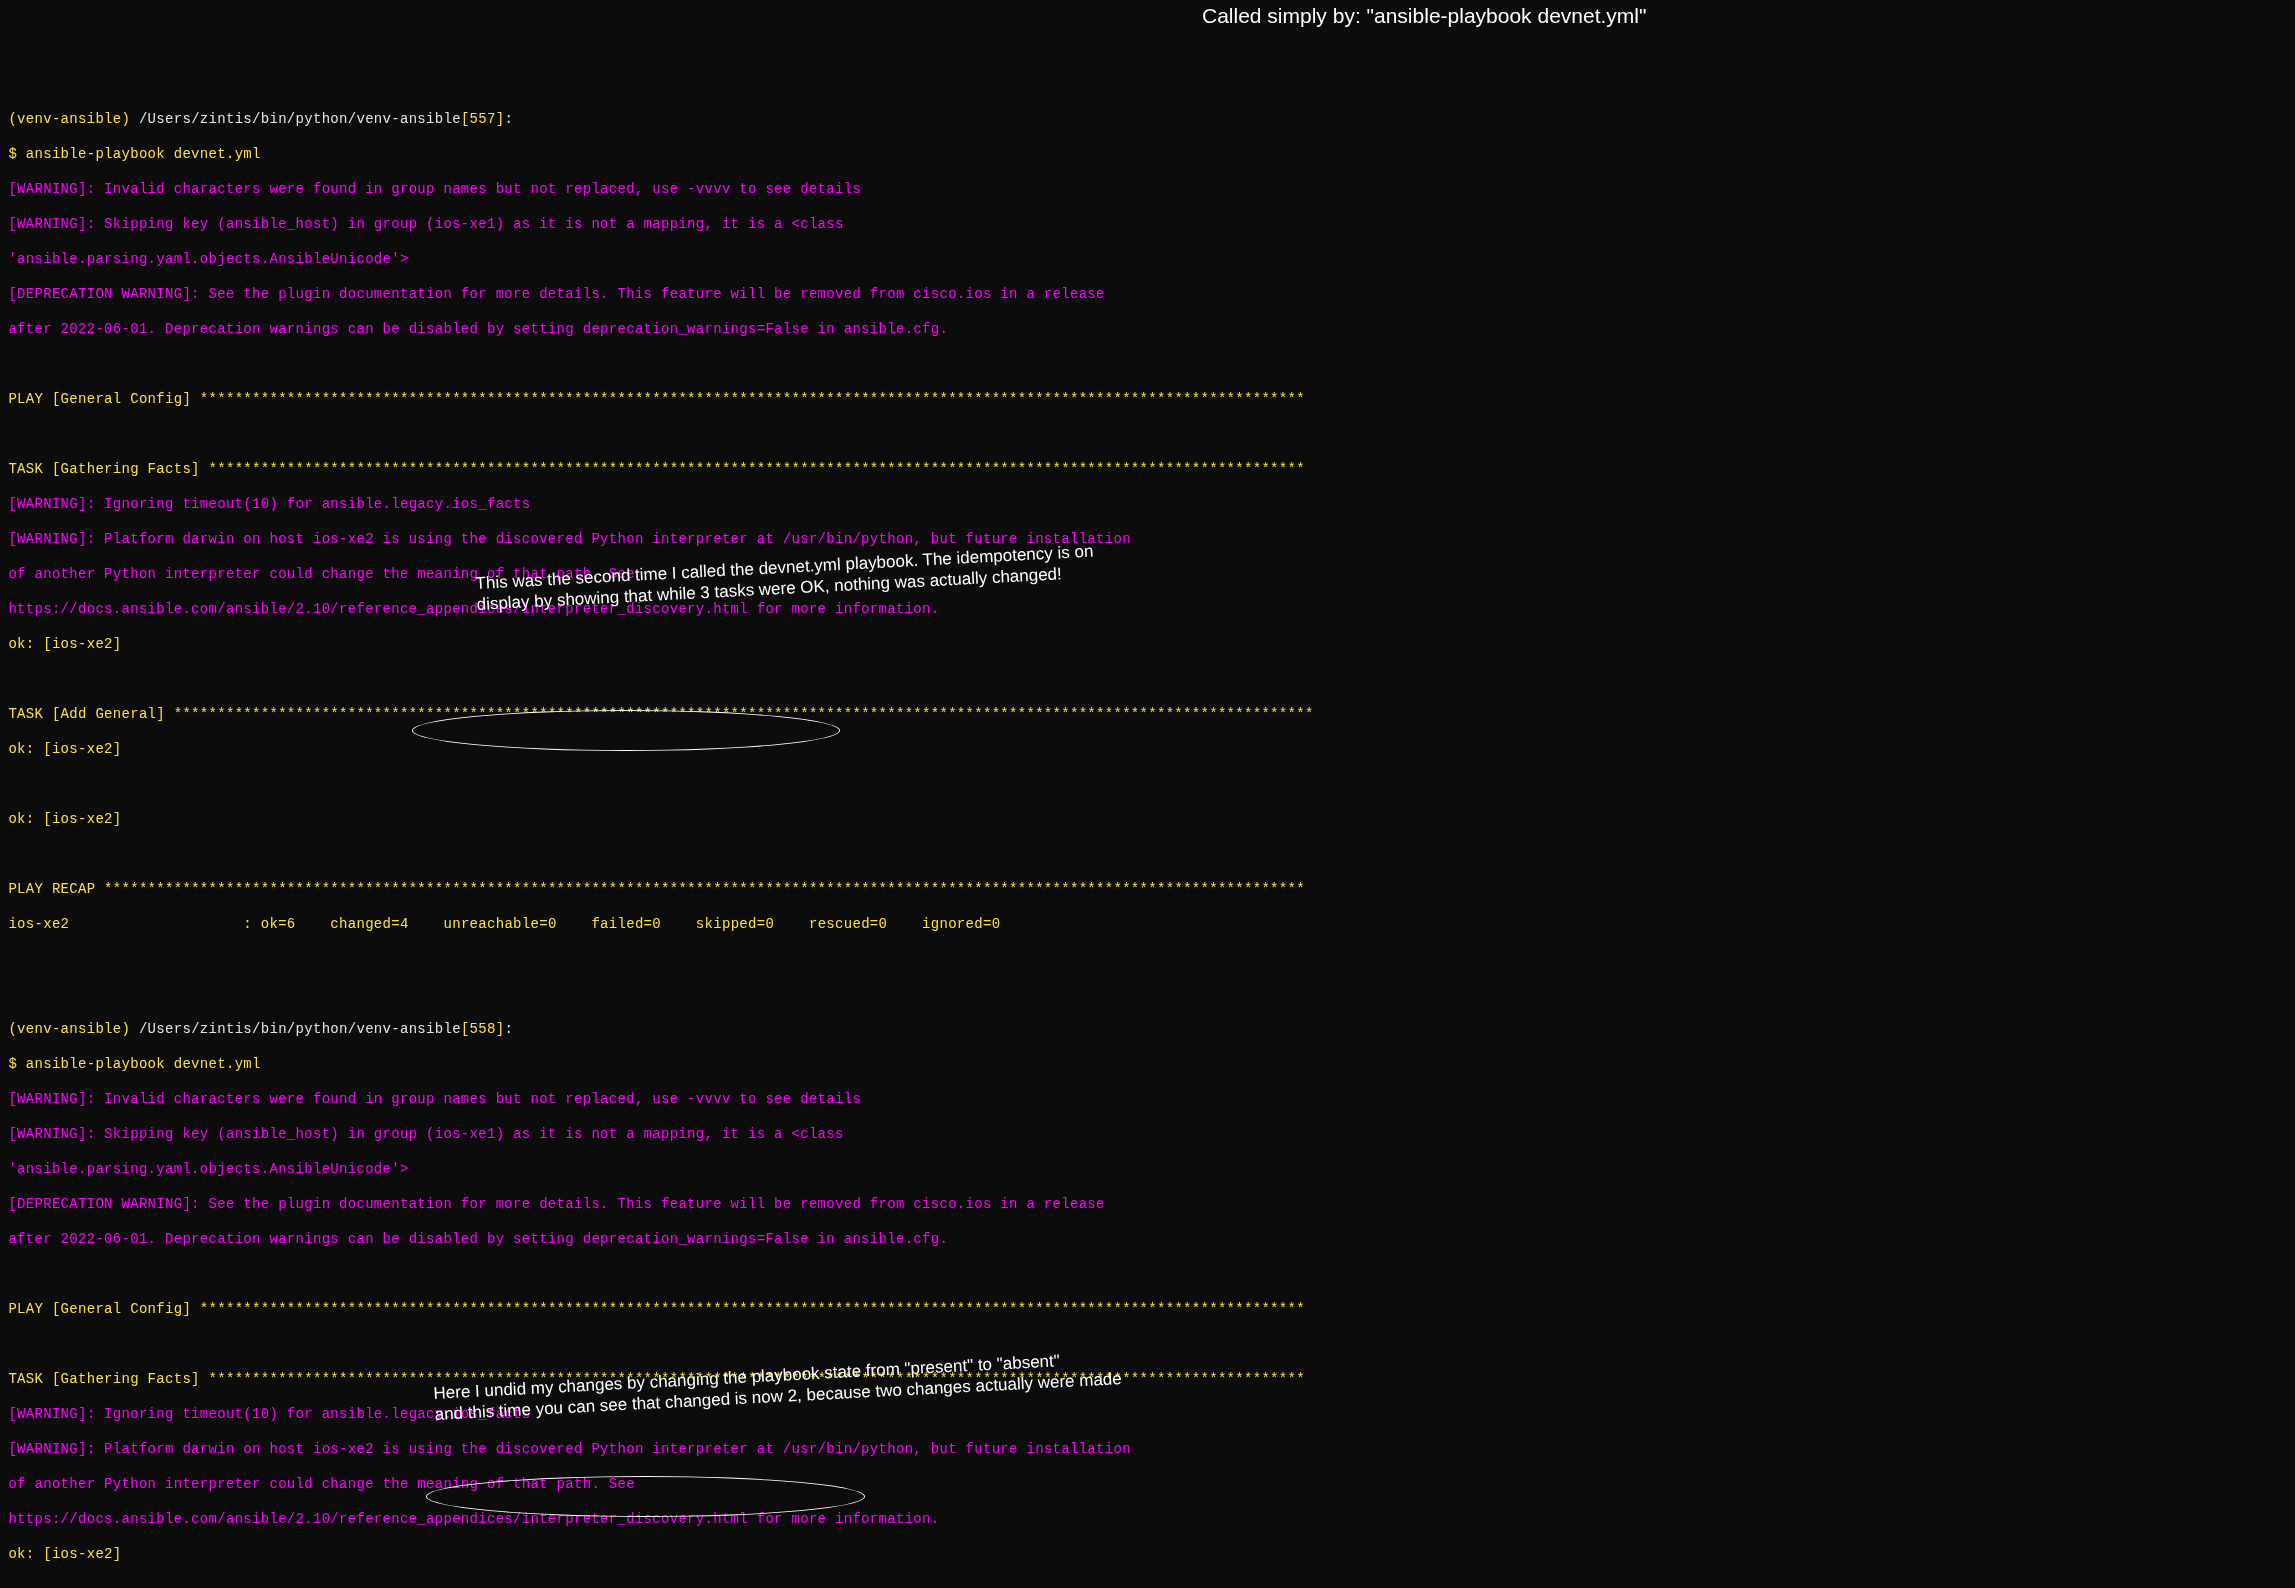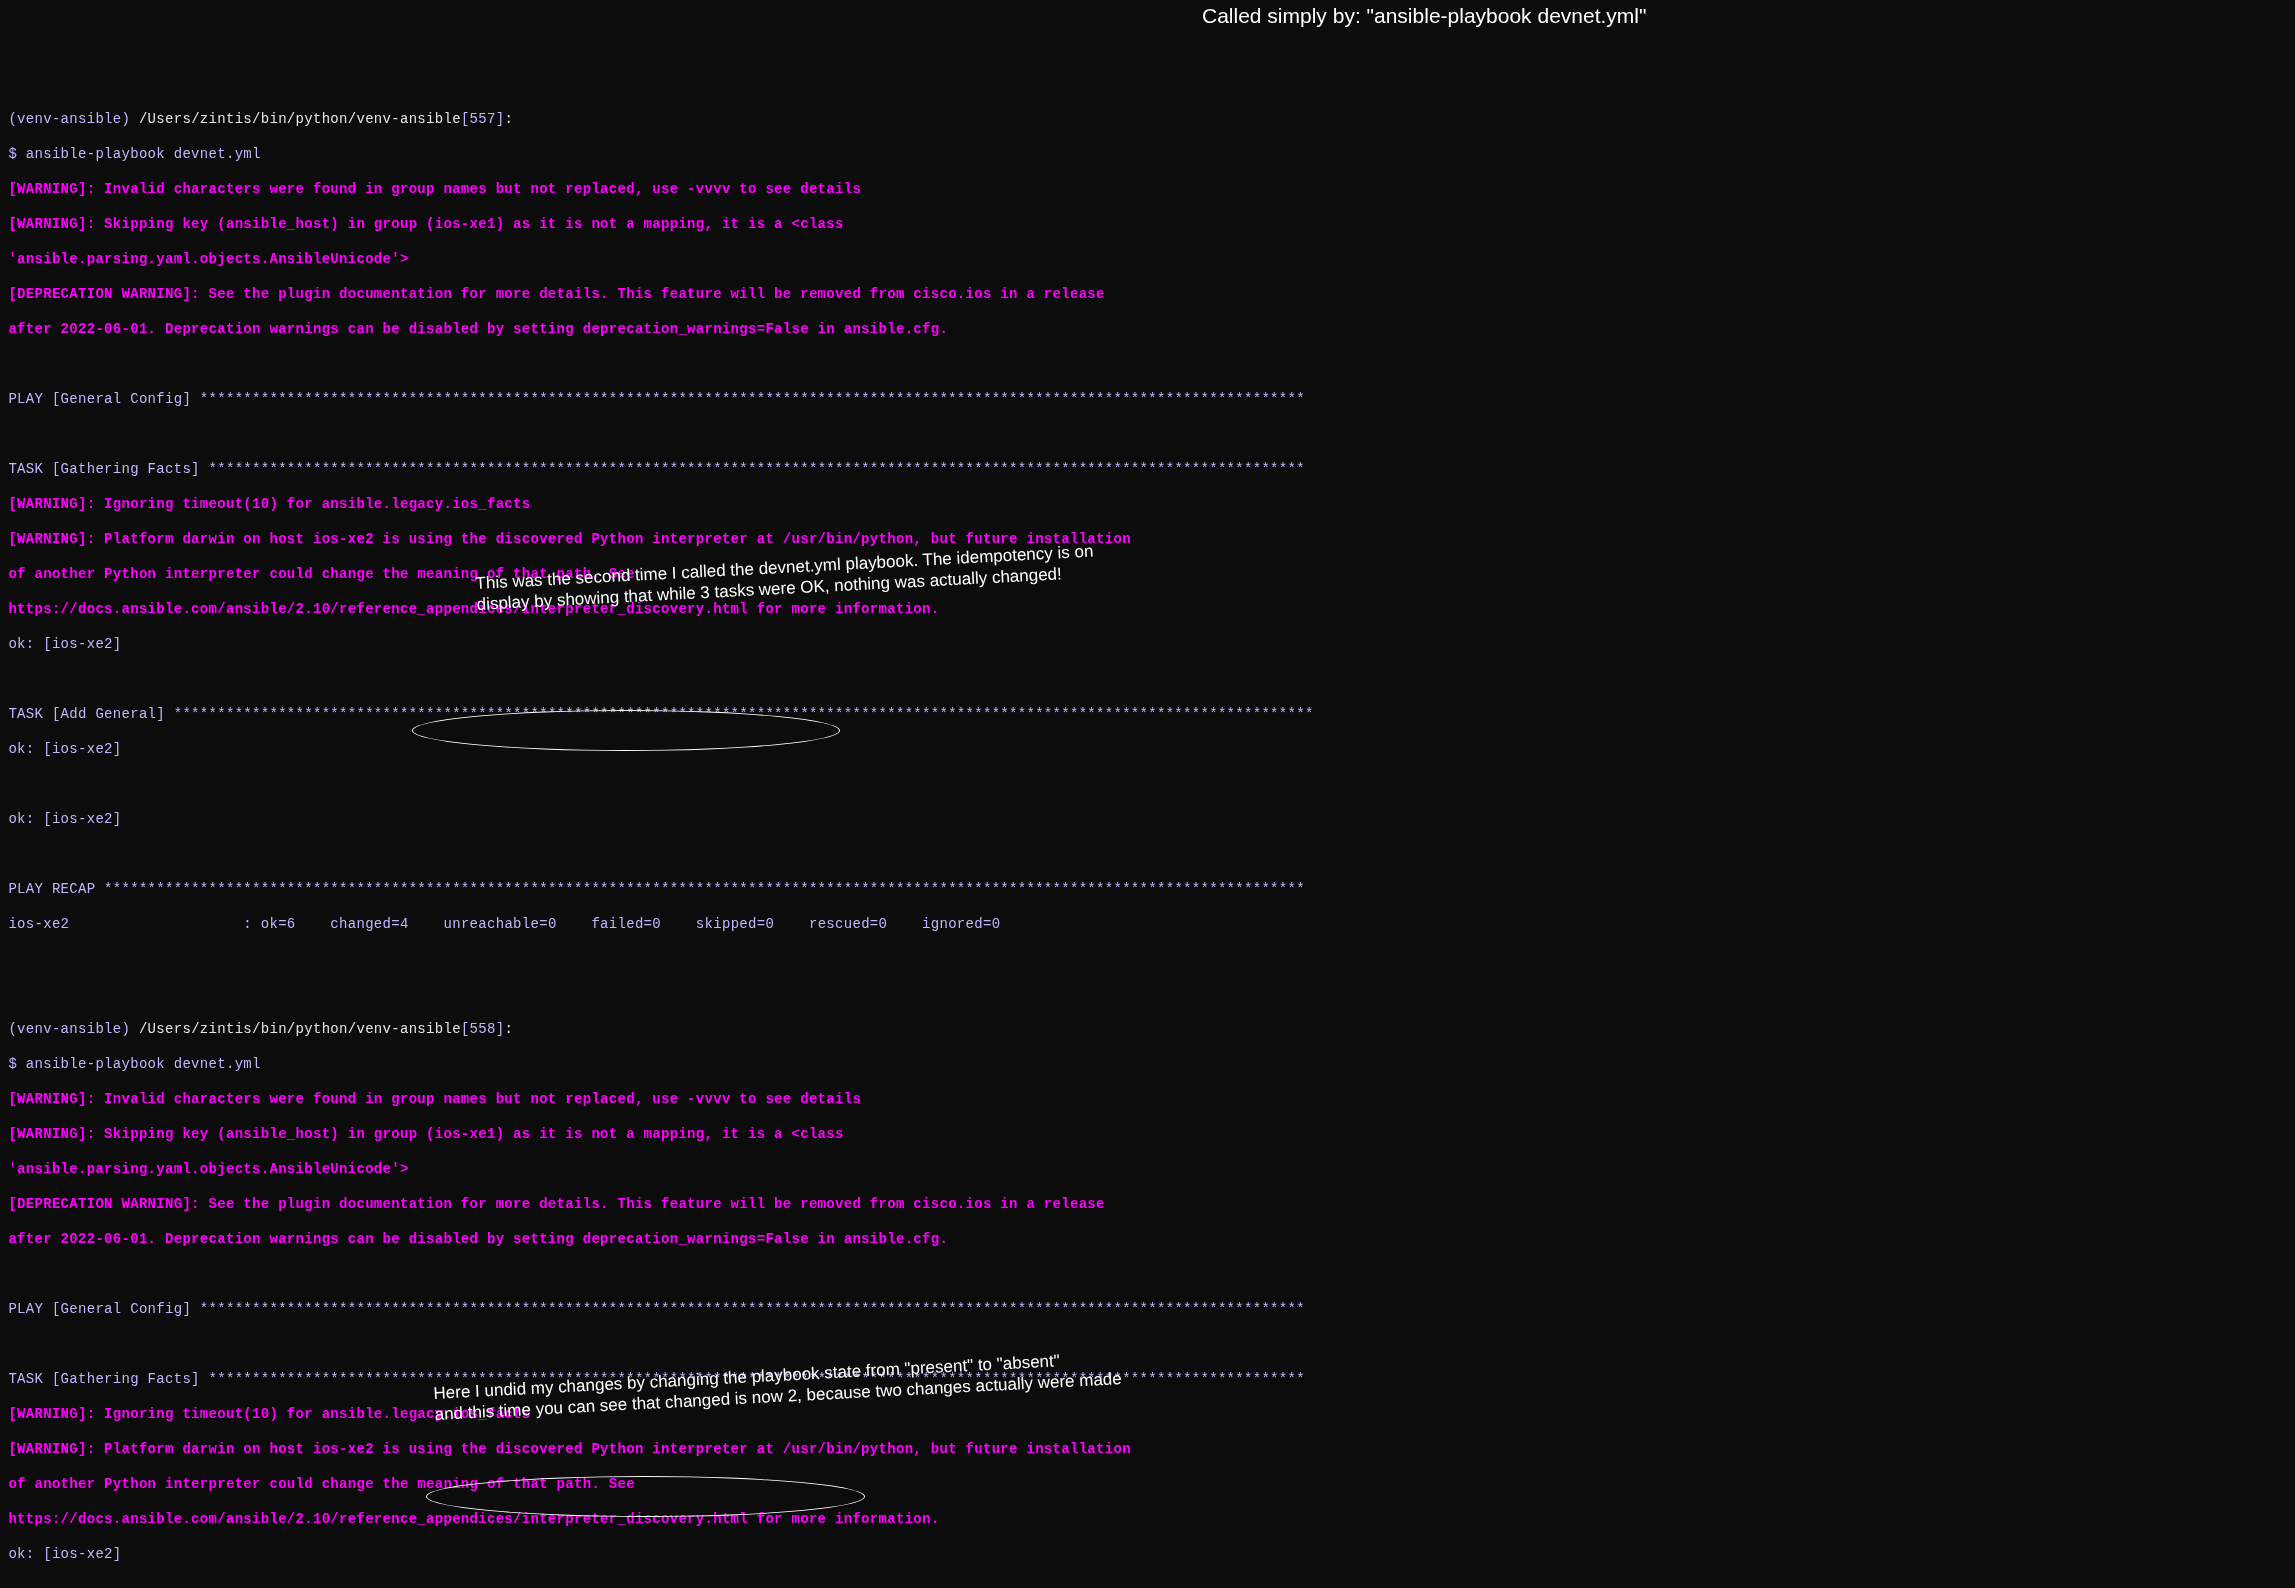--- a/index.html
+++ b/index.html
@@ -12,22 +12,22 @@
     line-height: 1.25;
     width: 2295px;
     letter-spacing: 0.3px;
   }
   .terminal {
     position: relative;
     padding: 5.6px 8.4px 17px 8.4px;
     white-space: pre;
   }
   .line { white-space: pre; }
-  .g { color: #c4b5fd; }
-  .m { color: #ff00ff; font-weight: bold; }
+  .g { color: #fde047; }
+  .m { color: #ff00ff; }
   .y { color: #e5e5e5; }
 
   
   .annot-top {
     position: absolute;
     color: #ffffff;
     font-family: Arial, Helvetica, sans-serif;
     font-size: 21px;
     font-weight: 500;
     letter-spacing: 0px;

